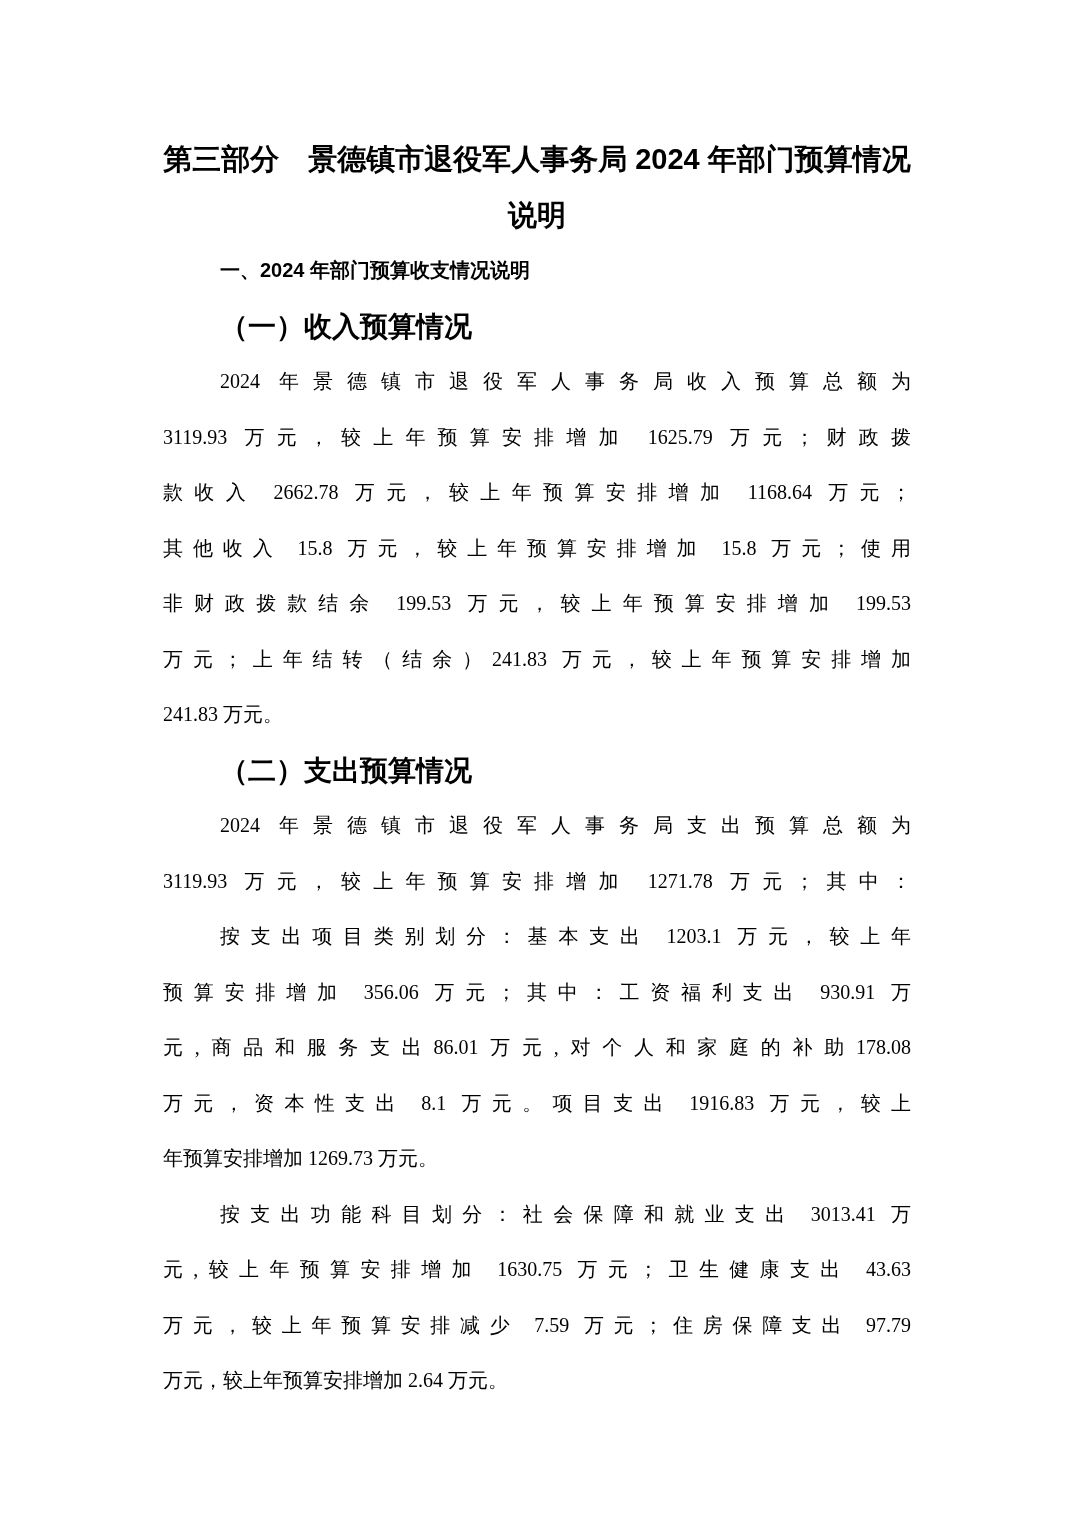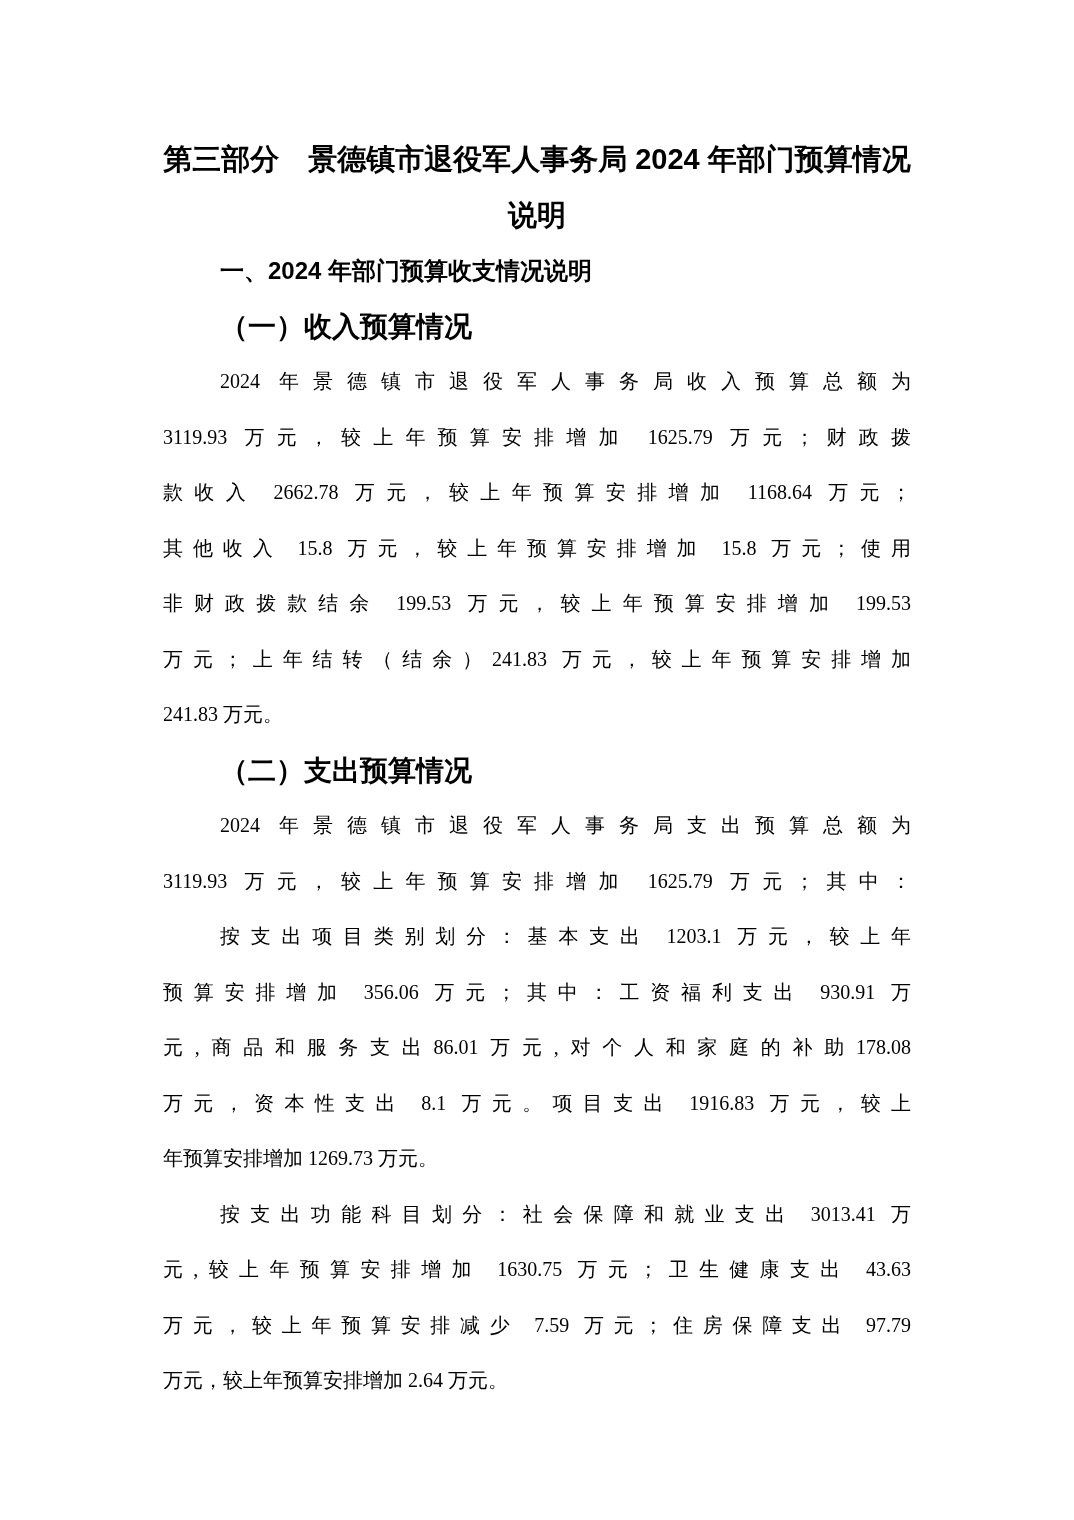--- a/index.html
+++ b/index.html
@@ -22,21 +22,21 @@
     font-family: "Liberation Sans", sans-serif;
     font-weight: bold;
     font-size: 29px;
     line-height: 55.5px;
     text-align: center;
     white-space: nowrap;
   }
   .heading-1 {
     font-family: "Liberation Sans", sans-serif;
     font-weight: bold;
-    font-size: 24px;
+    font-size: 20px;
     line-height: 55.5px;
     text-indent: 57px;
   }
   .heading-2 {
     font-family: Liberation Sans, sans-serif;
     font-weight: bold;
     font-size: 28px;
     line-height: 55.5px;
     text-indent: 57px;
   }
@@ -68,21 +68,21 @@
     <div class="bl">3119.93 万元，较上年预算安排增加 1625.79 万元；财政拨</div>
     <div class="bl">款收入 2662.78 万元，较上年预算安排增加 1168.64 万元；</div>
     <div class="bl">其他收入 15.8 万元，较上年预算安排增加 15.8 万元；使用</div>
     <div class="bl">非财政拨款结余 199.53 万元，较上年预算安排增加 199.53</div>
     <div class="bl">万元；上年结转（结余）241.83 万元，较上年预算安排增加</div>
     <div class="bl plast">241.83 万元。</div>
 
     <div class="heading-2">（二）支出预算情况</div>
 
     <div class="bl first">2024 年景德镇市退役军人事务局支出预算总额为</div>
-    <div class="bl">3119.93 万元，较上年预算安排增加 1625.79 万元；其中：</div>
+    <div class="bl">3119.93 万元，较上年预算安排增加 1271.78 万元；其中：</div>
 
     <div class="bl first">按支出项目类别划分：基本支出 1203.1 万元，较上年</div>
     <div class="bl">预算安排增加 356.06 万元；其中：工资福利支出 930.91 万</div>
     <div class="bl">元,商品和服务支出86.01万元,对个人和家庭的补助178.08</div>
     <div class="bl">万元，资本性支出 8.1 万元。项目支出 1916.83 万元，较上</div>
     <div class="bl plast">年预算安排增加 1269.73 万元。</div>
 
     <div class="bl first">按支出功能科目划分：社会保障和就业支出 3013.41 万</div>
     <div class="bl">元,较上年预算安排增加 1630.75 万元；卫生健康支出 43.63</div>
     <div class="bl">万元，较上年预算安排减少 7.59 万元；住房保障支出 97.79</div>

